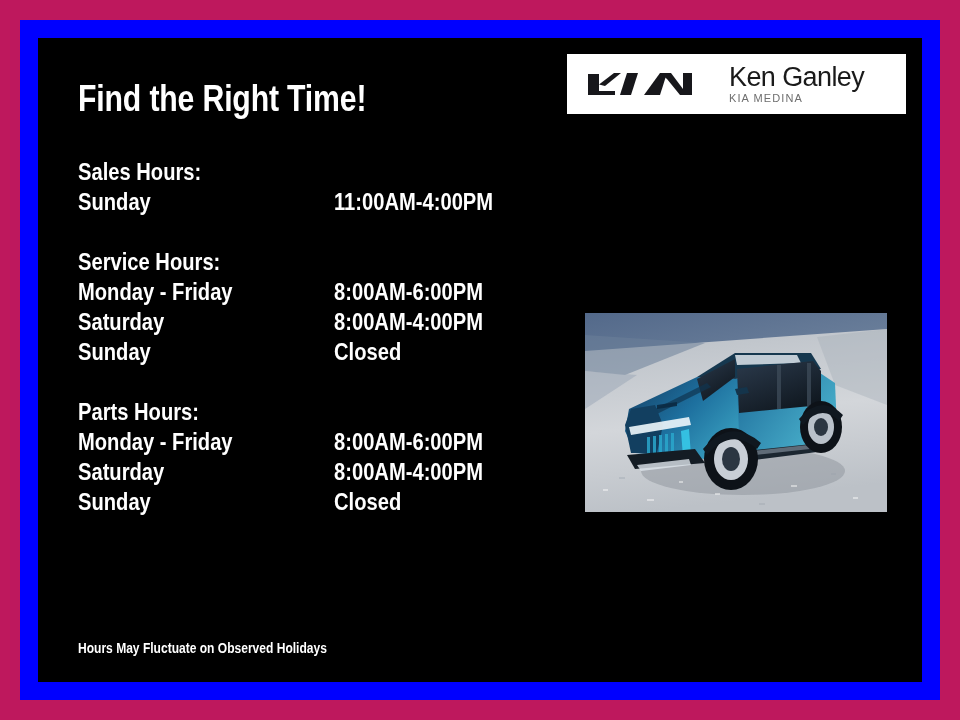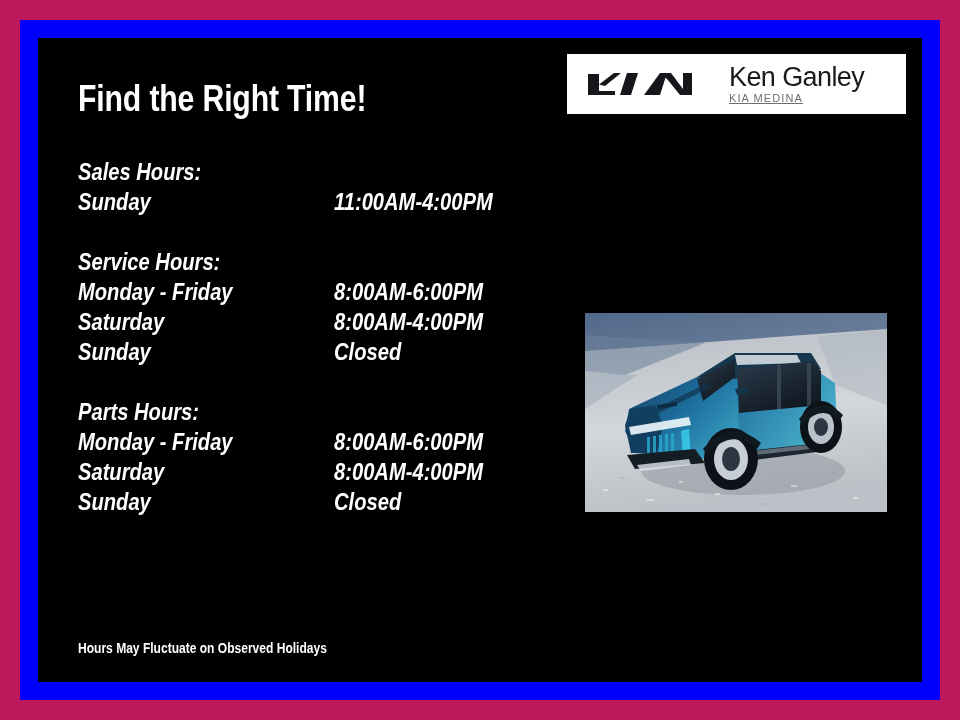--- a/index.html
+++ b/index.html
@@ -42,21 +42,21 @@
     transform-origin:left center;
     white-space:nowrap;
   }
 
   
   .hours-wrap {
     position:absolute;
     left:78px; top:157px;
     width:460px;
   }
-  .block { margin-bottom:30px;font-style:italic; }
+  .block { margin-bottom:30px; }
   .block:last-child { margin-bottom:3px; }
 
   .block-head {
     font-size:24px;
     font-weight:bold;
     color:#ffffff;
     line-height:30px;
     height:30px;
     transform:scaleX(0.84);
     transform-origin:left center;
@@ -123,21 +123,20 @@
     line-height:28px;
     letter-spacing:-0.6px;
     white-space:nowrap;
   }
   .dealer-sub {
     font-size:11px;
     color:#6e6e6e;
     letter-spacing:1.1px;
     line-height:14px;
     white-space:nowrap;
-    text-decoration:underline;
   }
 
   
   .photo {
     position:absolute;
     left:585px; top:313px;
     width:302px; height:199px;
     overflow:hidden;
     background:#8d98a6;
   }

